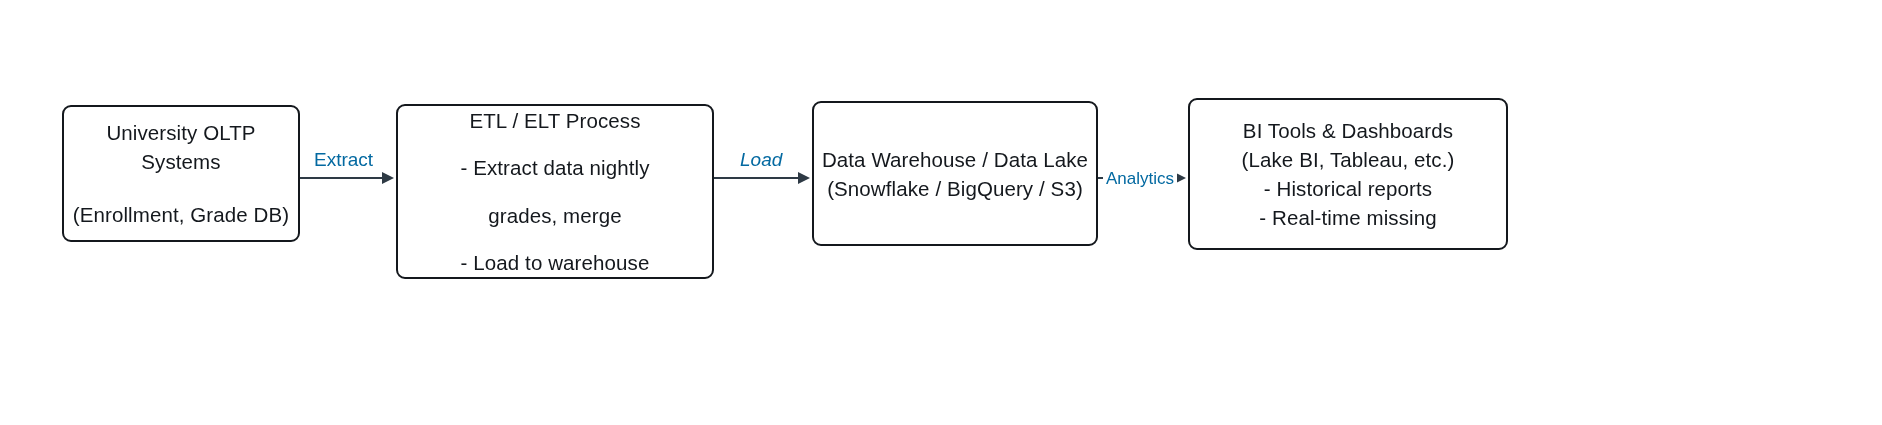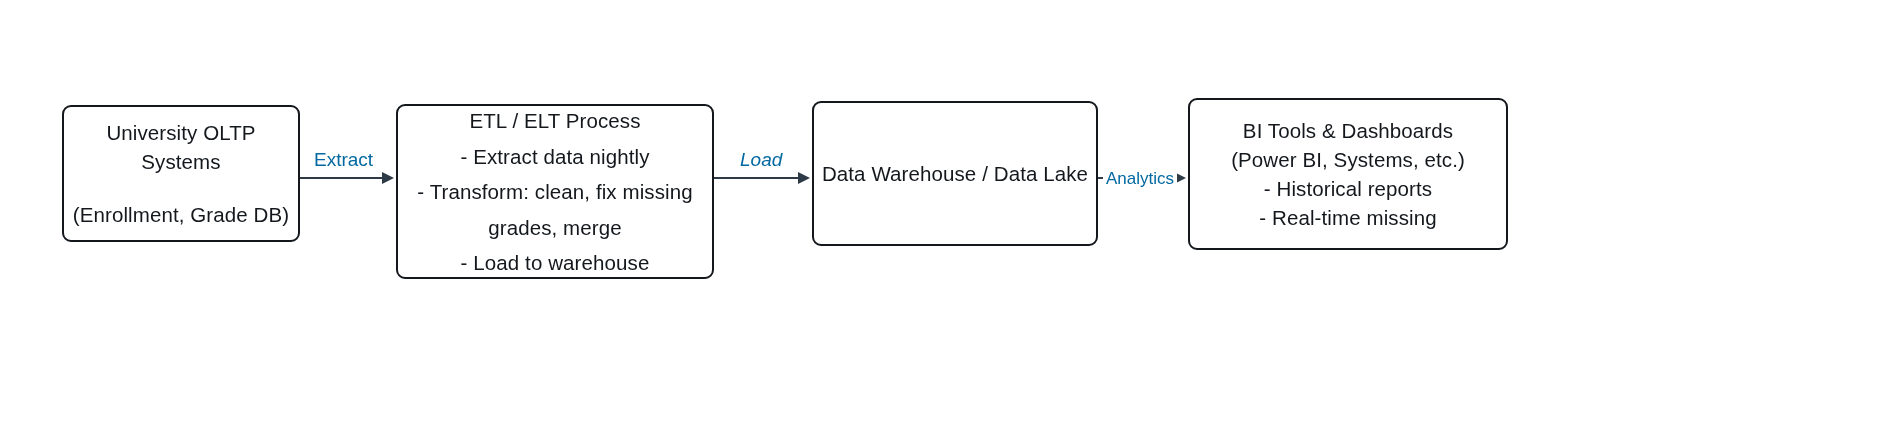--- a/index.html
+++ b/index.html
@@ -96,32 +96,32 @@
   <div class="node" id="node-oltp">
     <span class="line">University OLTP</span>
     <span class="line">Systems</span>
     <span class="spacer"></span>
     <span class="line">(Enrollment, Grade DB)</span>
   </div>
 
   <div class="node" id="node-etl">
     <span class="line">ETL / ELT Process</span>
     <span class="line">- Extract data nightly</span>
-    <span class="line">- Transform: clean, fix missing</span>
     <span class="line">grades, merge</span>
     <span class="line">- Load to warehouse</span>
   </div>
 
   <div class="node" id="node-warehouse">
     <span class="line">Data Warehouse / Data Lake</span>
+    <span class="line">(Snowflake / BigQuery / S3)</span>
   </div>
 
   <div class="node" id="node-bi">
     <span class="line">BI Tools &amp; Dashboards</span>
-    <span class="line">(Power BI, Systems, etc.)</span>
+    <span class="line">(Lake BI, Tableau, etc.)</span>
     <span class="line">- Historical reports</span>
     <span class="line">- Real-time missing</span>
   </div>
 
   <div class="connector" id="edge-extract-line"></div>
   <div class="arrowhead" id="edge-extract-head"></div>
   <div class="edge-label" id="edge-extract-label">Extract</div>
 
   <div class="connector" id="edge-load-line"></div>
   <div class="arrowhead" id="edge-load-head"></div>

